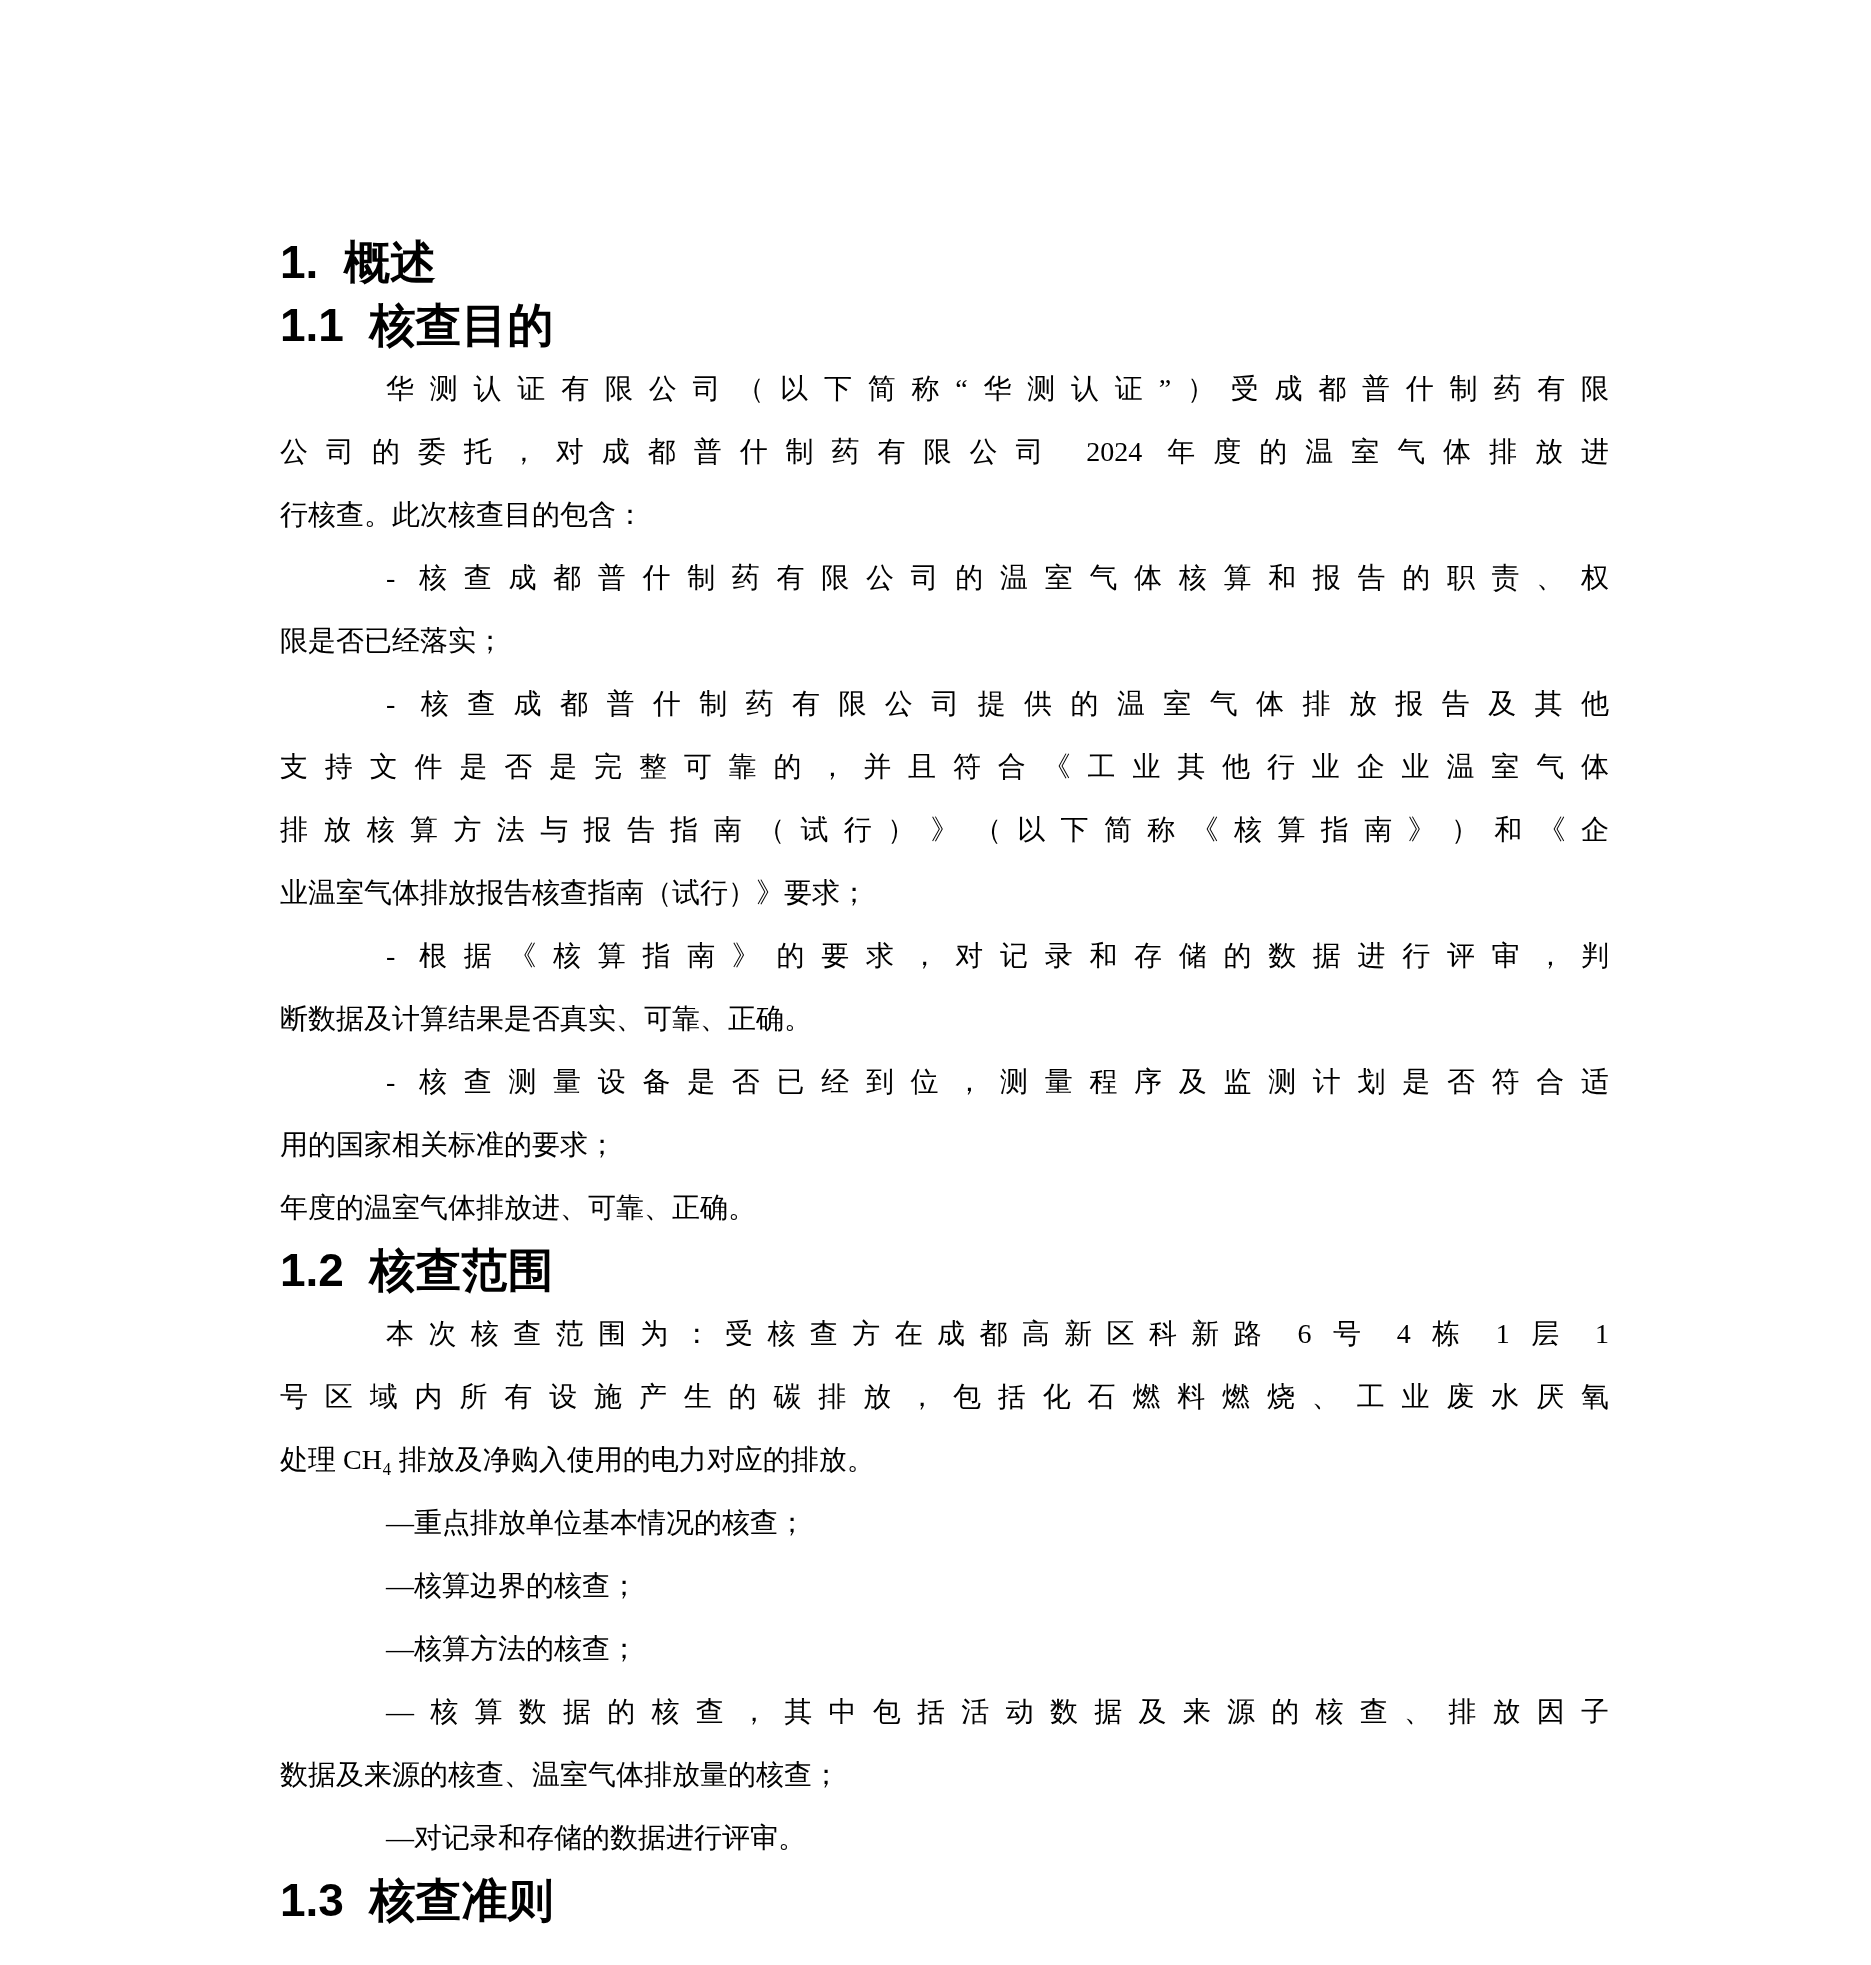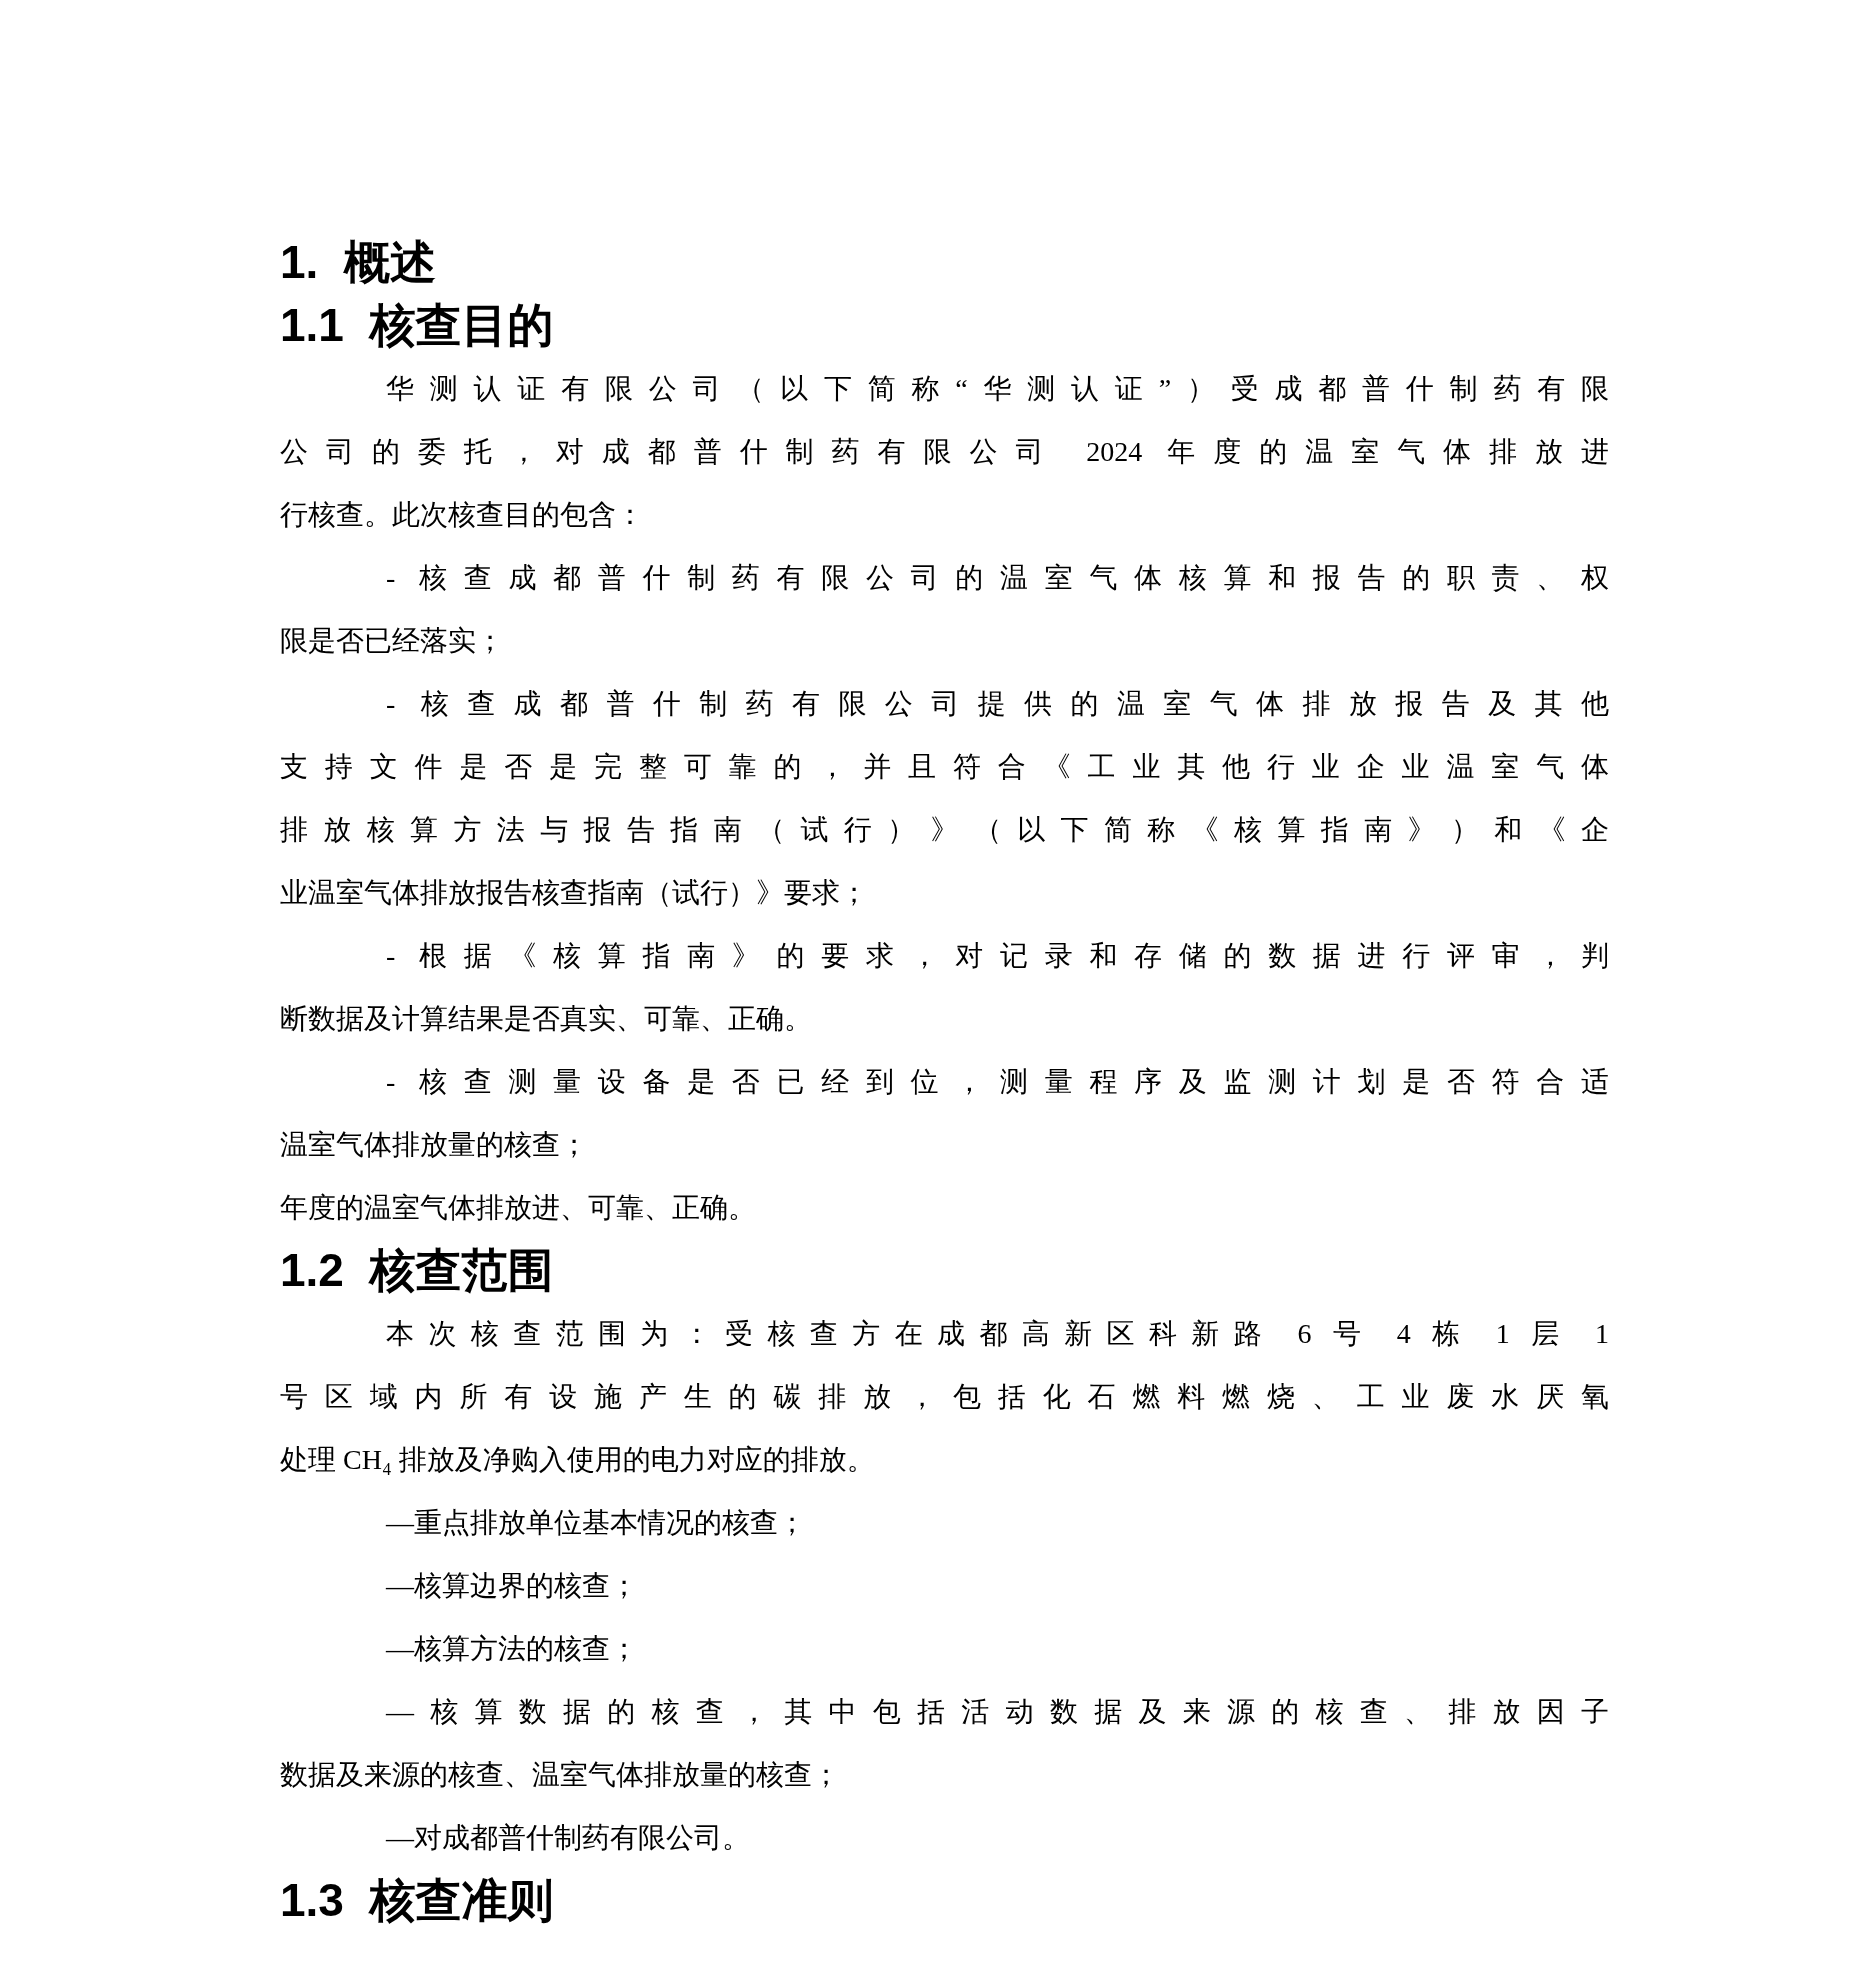--- a/index.html
+++ b/index.html
@@ -56,29 +56,29 @@
       <div class="line">行核查。此次核查目的包含：</div>
       <div class="line ind j">- 核查成都普什制药有限公司的温室气体核算和报告的职责、权</div>
       <div class="line">限是否已经落实；</div>
       <div class="line ind j">- 核查成都普什制药有限公司提供的温室气体排放报告及其他</div>
       <div class="line j">支持文件是否是完整可靠的，并且符合《工业其他行业企业温室气体</div>
       <div class="line j">排放核算方法与报告指南（试行）》（以下简称《核算指南》）和《企</div>
       <div class="line">业温室气体排放报告核查指南（试行）》要求；</div>
       <div class="line ind j">- 根据《核算指南》的要求，对记录和存储的数据进行评审，判</div>
       <div class="line">断数据及计算结果是否真实、可靠、正确。</div>
       <div class="line ind j">- 核查测量设备是否已经到位，测量程序及监测计划是否符合适</div>
-      <div class="line">温室气体排放量的核查；</div>
+      <div class="line">用的国家相关标准的要求；</div>
       <div class="line">年度的温室气体排放进、可靠、正确。</div>
       <div class="line h">1.2  核查范围</div>
       <div class="line ind j">本次核查范围为：受核查方在成都高新区科新路 6 号 4 栋 1 层 1</div>
       <div class="line j">号区域内所有设施产生的碳排放，包括化石燃料燃烧、工业废水厌氧</div>
       <div class="line">处理 CH₄ 排放及净购入使用的电力对应的排放。</div>
       <div class="line ind">—重点排放单位基本情况的核查；</div>
       <div class="line ind">—核算边界的核查；</div>
       <div class="line ind">—核算方法的核查；</div>
       <div class="line ind j">—核算数据的核查，其中包括活动数据及来源的核查、排放因子</div>
       <div class="line">数据及来源的核查、温室气体排放量的核查；</div>
-      <div class="line ind">—对成都普什制药有限公司。</div>
+      <div class="line ind">—对记录和存储的数据进行评审。</div>
       <div class="line h">1.3  核查准则</div>
     </div>
 
 </div>
 
 
 </body></html>

